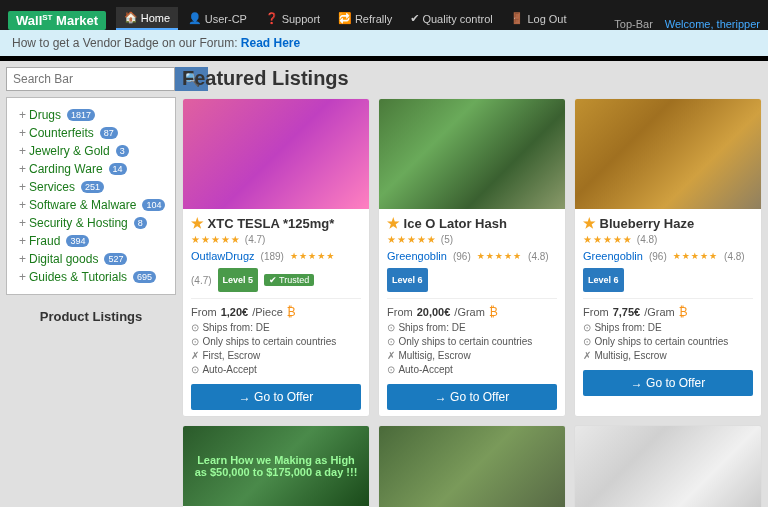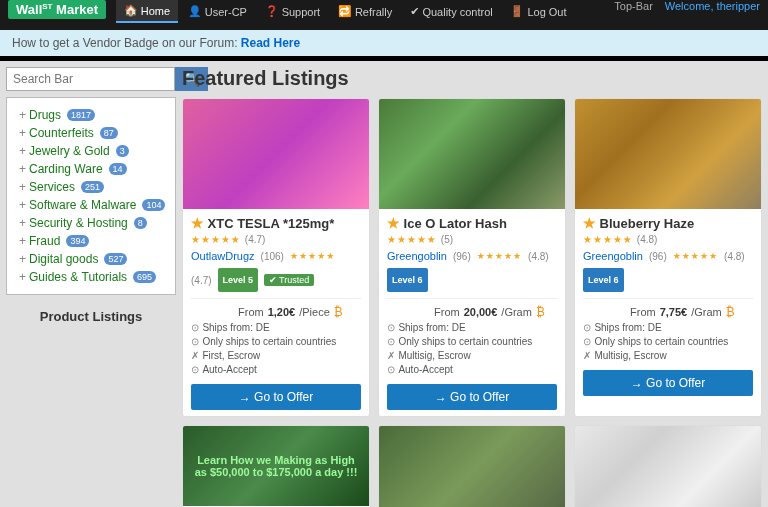--- a/index.html
+++ b/index.html
@@ -1,21 +1,21 @@
 <!DOCTYPE html>
 <html><head>
   <meta charset="utf-8">
   <style>
     * { box-sizing: border-box; margin: 0; padding: 0; }
     body { font-family: Arial, sans-serif; font-size: 12px; background: #e8e8e8; }
 
     
     #topbar {
       display: flex;
-      align-items: flex-start;
+      align-items: flex-end;
       background: #1a1a1a;
       height: 30px;
       padding: 0 8px;
     }
     #logo {
       background: #2a6;
       color: white;
       font-weight: bold;
       font-size: 13px;
       padding: 2px 8px;
@@ -220,21 +220,20 @@
       border-radius: 2px;
     }
     .divider { border: none; border-top: 1px solid #eee; margin: 3px 0; }
 
     .price-row {
       display: flex;
       align-items: center;
       gap: 4px;
       font-size: 11px;
       color: #555;
-      margin-left: 47px;
     }
     .price-val { font-weight: bold; color: #333; }
     .btc-icon { color: #f7931a; font-size: 12px; }
 
     .info-row {
       font-size: 10px;
       color: #555;
       display: flex;
       align-items: center;
       gap: 3px;
@@ -314,21 +313,21 @@
           <div class="listing-title">
             <span class="star-gold">★</span>
             <span>XTC TESLA *125mg*</span>
           </div>
           <div class="rating-row">
             <span class="stars">★★★★★</span>
             <span class="rating-count">(4.7)</span>
           </div>
           <div class="seller-row">
             <span class="seller-name">OutlawDrugz</span>
-            <span class="seller-rating">(106)</span>
+            <span class="seller-rating">(189)</span>
             <span class="stars" style="font-size:9px;">★★★★★</span>
             <span class="seller-rating">(4.7)</span>
             <span class="badge-level badge-5">Level 5</span>
             <span class="badge-trusted">✔ Trusted</span>
           </div>
           <hr class="divider">
           <div class="price-row">
             <span>From</span>
             <span class="price-val">1,20€</span>
             <span>/Piece</span>

